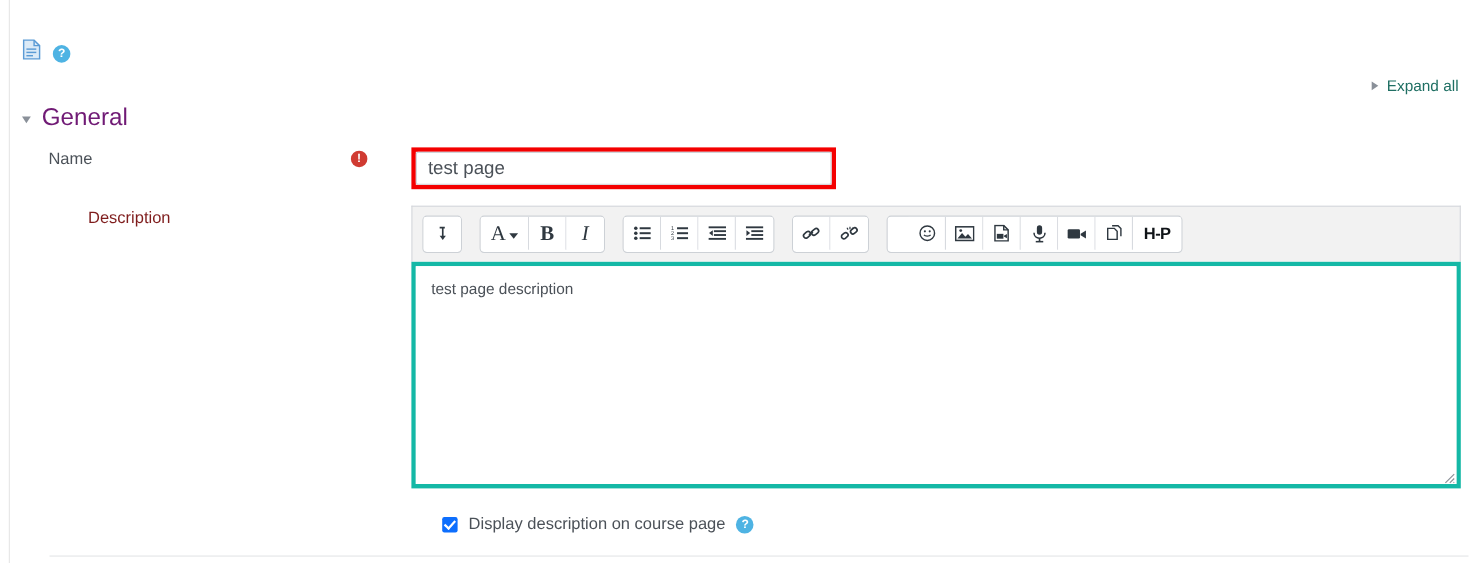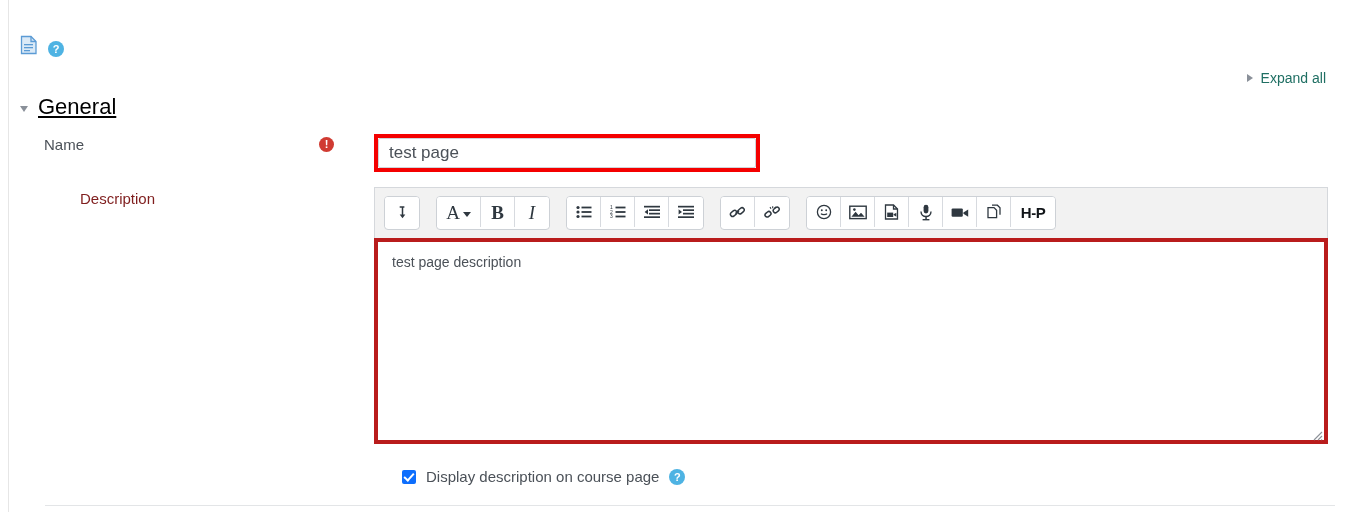--- a/index.html
+++ b/index.html
@@ -100,23 +100,22 @@
     border-top: 6px solid #8a9099;
     border-left: 4.5px solid transparent;
     border-right: 4.5px solid transparent;
     margin-right: 10px;
     position: relative;
     top: 2px;
   }
   .section-title {
     font-size: 22px;
     font-weight: 400;
-    color: #000000;
+    color: #701a75;
     line-height: 1;
-    text-decoration: underline;
   }
 
   
   .label-name {
     position: absolute;
     left: 44px;
     top: 136px;
     font-size: 15px;
     color: #4b5158;
   }
@@ -185,21 +184,21 @@
   }
   .btn-group {
     display: flex;
     background: #ffffff;
     border: 1px solid #cdd1d6;
     border-radius: 4px;
     margin-right: 16px;
     overflow: hidden;
     height: 32px;
   }
-  .btn-group.tight { margin-right: 12px; }
+  .btn-group.tight { margin-right: 12px; padding-left: 19px; }
   .tbtn {
     width: 34px;
     height: 30px;
     display: flex;
     align-items: center;
     justify-content: center;
     border-right: 1px solid #d7dadf;
     background: #ffffff;
     cursor: pointer;
     color: #3b424a;
@@ -234,21 +233,21 @@
     color: #101418;
   }
 
   
   .editor-body-wrap {
     position: absolute;
     left: 374px;
     top: 238px;
     width: 954px;
     height: 206px;
-    border: 4px solid #b91c1c;
+    border: 4px solid #14b8a6;
     box-sizing: border-box;
     background: #ffffff;
   }
   .editor-body {
     width: 100%;
     height: 100%;
     box-sizing: border-box;
     background: #ffffff;
     padding: 12px 14px;
     font-size: 14px;

